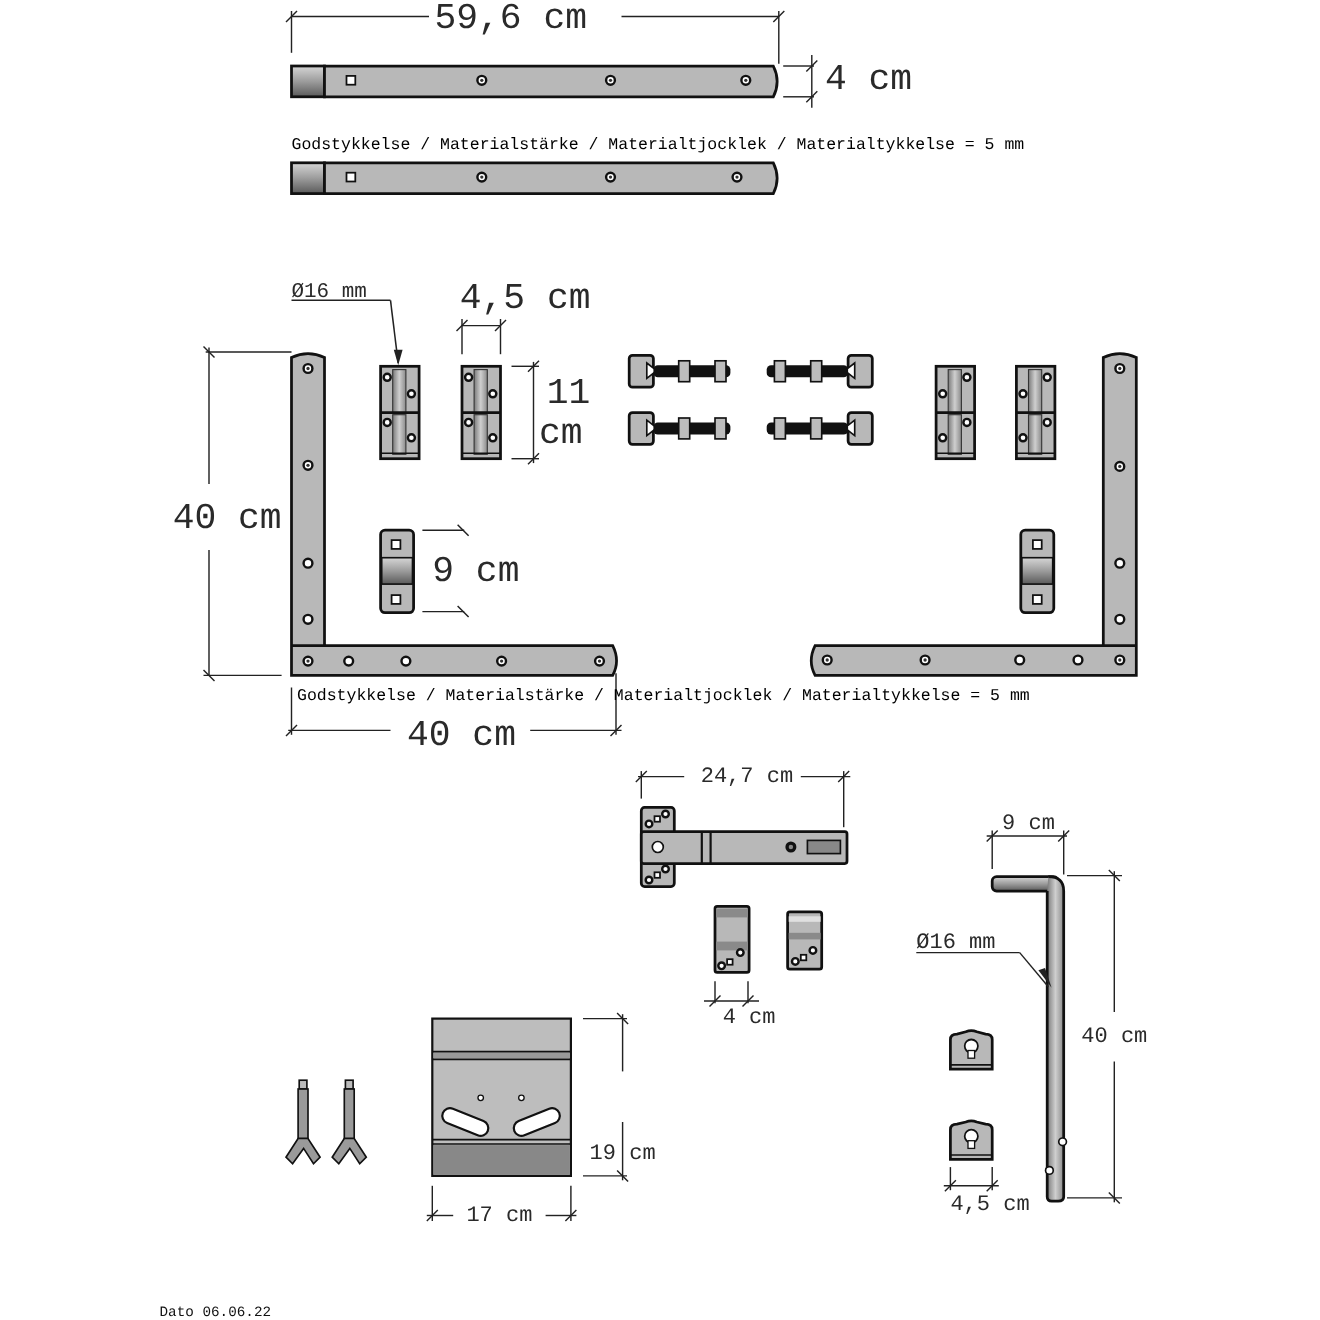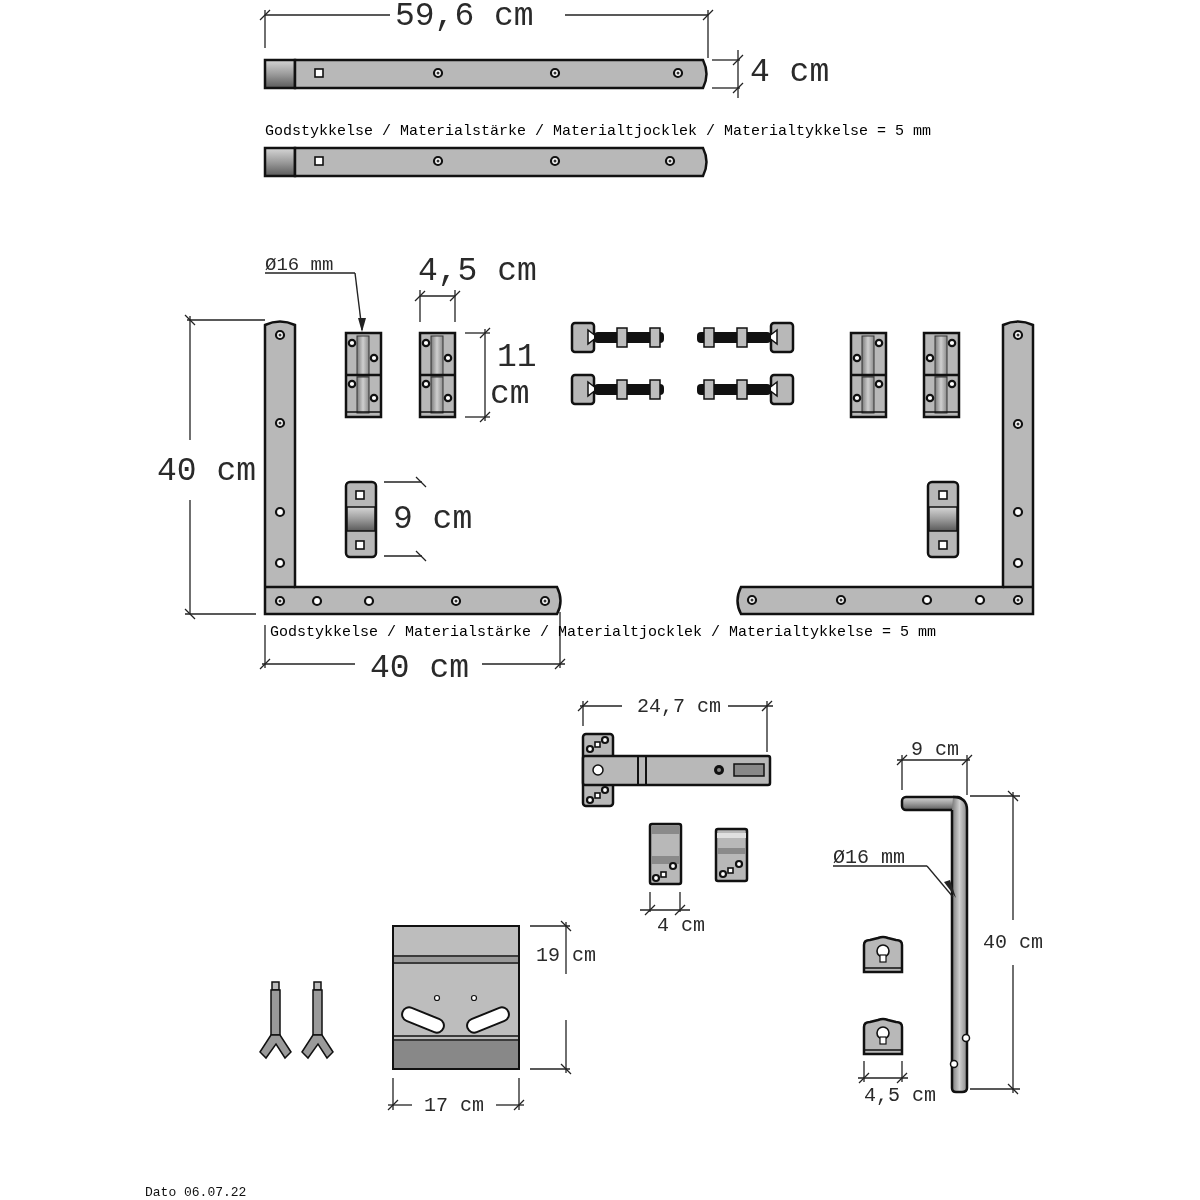--- a/index.html
+++ b/index.html
@@ -370,16 +370,16 @@
 <div class="lbl xl" style="left:370px; top:652px;">40 cm</div>
 
 <div class="lbl md" style="left:637px; top:697px;">24,7 cm</div>
 <div class="lbl md" style="left:657px; top:916px;">4 cm</div>
 
 <div class="lbl md" style="left:911px; top:740px;">9 cm</div>
 <div class="lbl md" style="left:833px; top:848px;">Ø16 mm</div>
 <div class="lbl md" style="left:983px; top:933px;">40 cm</div>
 <div class="lbl md" style="left:864px; top:1086px;">4,5 cm</div>
 
-<div class="lbl md" style="left:536px; top:946px;">19 cm</div>
+<div class="lbl md" style="left:536px; top:1040px;">19 cm</div>
 <div class="lbl md" style="left:424px; top:1096px;">17 cm</div>
 
-<div class="lbl xs" style="left:145px; top:1186px;">Dato 06.07.22</div>
+<div class="lbl xs" style="left:145px; top:1186px;">Dato 06.06.22</div>
 
 </body></html>

